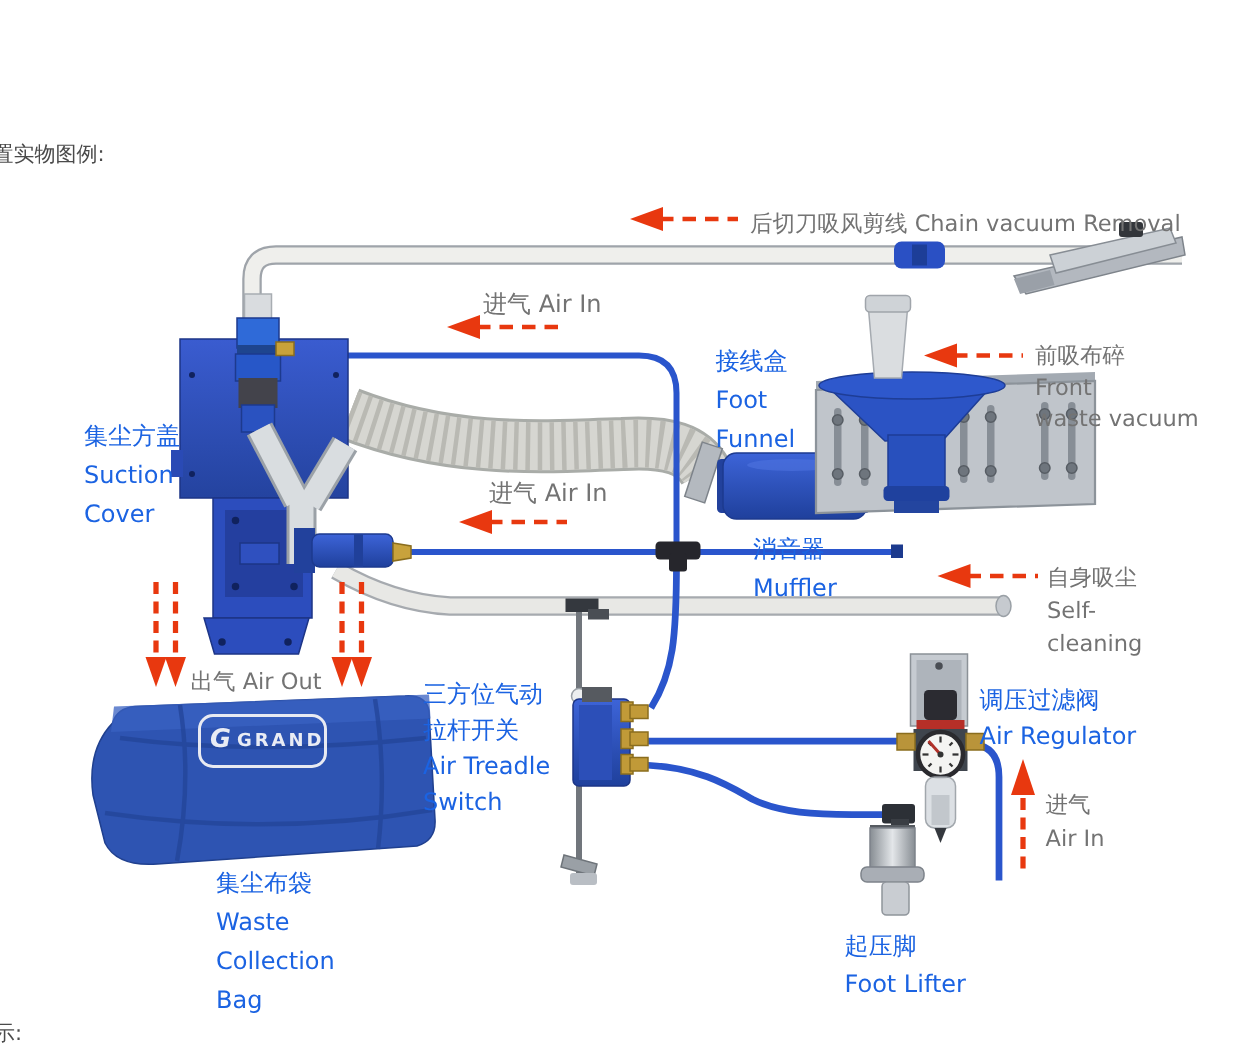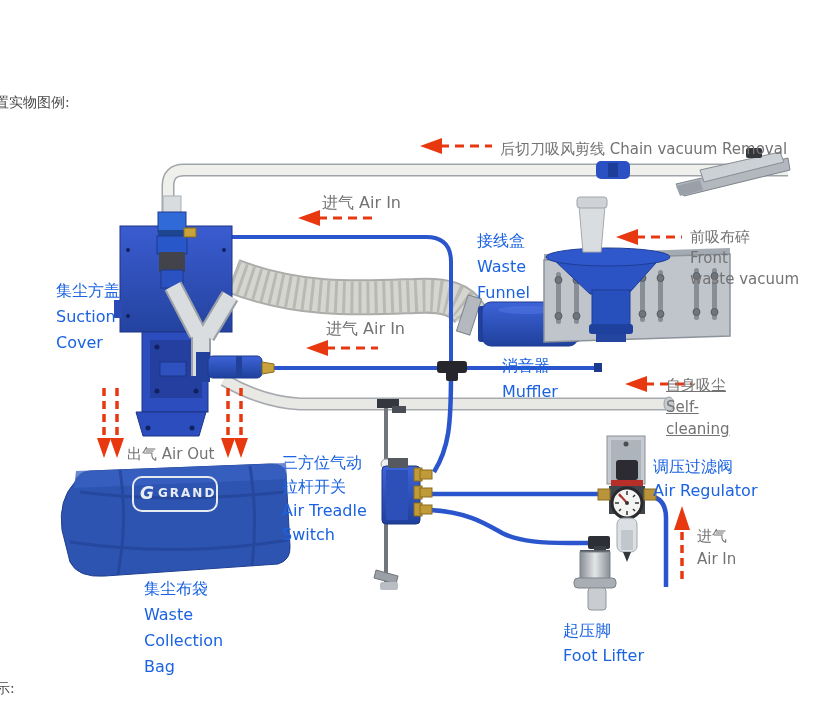--- a/index.html
+++ b/index.html
@@ -284,32 +284,32 @@
     </g>
   </g>
 </svg>
 
 <div class="note" style="left:-5px;top:94px;">置实物图例:</div>
 <div class="note" style="left:-4px;top:680px;">示:</div>
 
 <div class="lbl dark small" style="left:500px;top:136px;">后切刀吸风剪线 Chain vacuum Removal</div>
 <div class="lbl dark" style="left:322px;top:190px;">进气 Air In</div>
 <div class="lbl blue" style="left:477px;top:228px;">接线盒
-Waste
+Foot
 Funnel</div>
 <div class="lbl dark small" style="left:690px;top:227px;line-height:21px;">前吸布碎
 Front
 waste vacuum</div>
 <div class="lbl blue" style="left:36px;top:278px;margin-left:20px;">集尘方盖
 Suction
 Cover</div>
 <div class="lbl dark" style="left:326px;top:316px;">进气 Air In</div>
 <div class="lbl blue" style="left:502px;top:353px;">消音器
 Muffler</div>
-<div class="lbl dark small" style="left:666px;top:374px;line-height:22px;text-decoration:underline;">自身吸尘
+<div class="lbl dark small" style="left:698px;top:374px;line-height:22px;">自身吸尘
 Self-
 cleaning</div>
 <div class="lbl dark small" style="left:127px;top:441px;">出气 Air Out</div>
 <div class="lbl blue" style="left:282px;top:451px;line-height:24px;">三方位气动
 拉杆开关
 Air Treadle
 Switch</div>
 <div class="lbl blue" style="left:653px;top:455px;line-height:24px;">调压过滤阀
 Air Regulator</div>
 <div class="lbl dark small" style="left:697px;top:525px;line-height:23px;">进气

